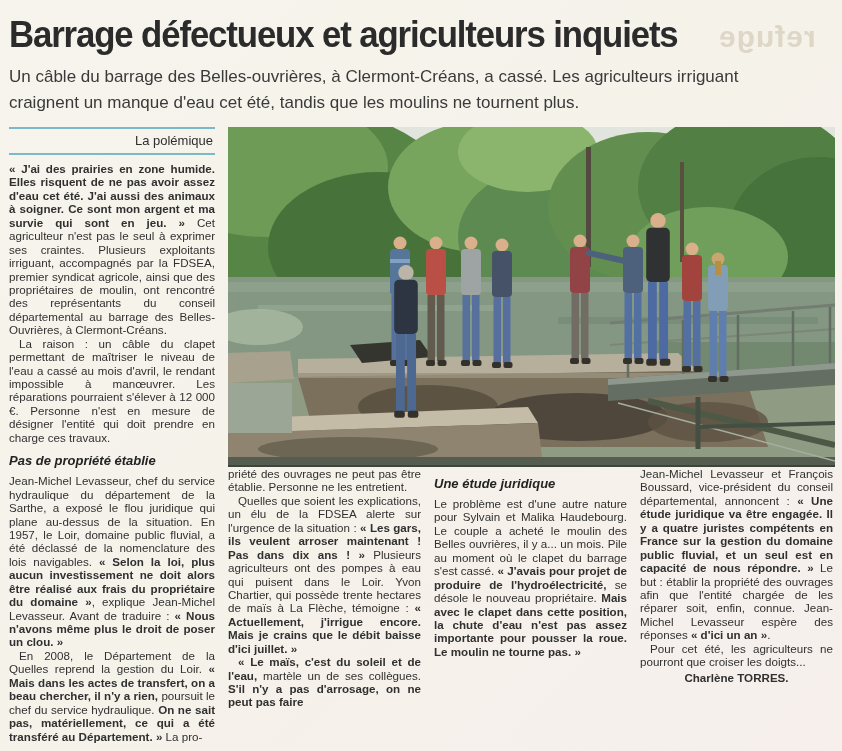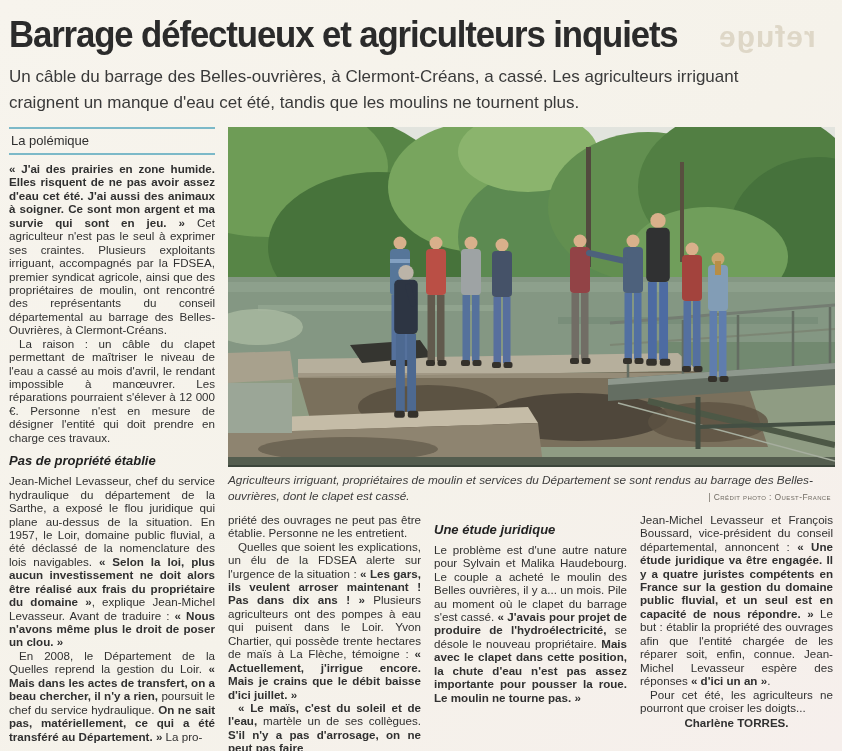--- a/index.html
+++ b/index.html
@@ -55,20 +55,21 @@
   }
   .col-left{width:206px;flex:none;}
   .right-zone{flex:1;min-width:0;}
   .kicker{
     font-size:13px;
     color:#2e2e2e;
     border-top:2px solid #7cb9c8;
     border-bottom:2px solid #7cb9c8;
     padding:4px 2px 5px 2px;
     margin-bottom:7px;
+    text-align:right;
   }
   .body-text p{
     margin:0;
     font-size:11.6px;
     line-height:1.16;
     text-align:justify;
     color:#303030;
   }
   .body-text p.ind{text-indent:10px;}
   .body-text .b{font-weight:bold;margin-top:37px;}
@@ -243,24 +244,20 @@
 
           <g transform="translate(178,292) scale(1.18)" style="--t:#232c3c; --l:#45628e; --h:#b9b2a6">
             <use href="#fig"></use>
             <line x1="2" y1="-112" x2="6" y2="-98" stroke="#232c3c" stroke-width="5" stroke-linecap="round"></line>
           </g>
 
           <rect x="0" y="0" width="607" height="338" fill="#e8e4d8" opacity="0.05"></rect>
         </svg>
       </div>
 
-      <div class="caption">
-        <span>Agriculteurs irriguant, propriétaires de moulin et services du Département se sont rendus au barrage des Belles-ouvrières, dont le clapet est cassé.</span>
-        <span class="credit">| Crédit photo : Ouest-France</span>
-      </div>
 
       <div class="lower-cols">
         <div class="col body-text">
           <div>
               <p><span>priété des ouvrages ne peut pas être établie. Personne ne les entretient.</span></p>
               <p class="ind"><span>Quelles que soient les explications, un élu de la FDSEA alerte sur l'urgence de la situation : </span><span class="b">« Les gars, ils veulent arroser maintenant ! Pas dans dix ans ! » </span><span>Plusieurs agriculteurs ont des pompes à eau qui puisent dans le Loir. Yvon Chartier, qui possède trente hectares de maïs à La Flèche, témoigne : </span><span class="b">« Actuellement, j'irrigue encore. Mais je crains que le débit baisse d'ici juillet. »</span></p>
               <p class="ind"><span class="b">« Le maïs, c'est du soleil et de l'eau, </span><span>martèle un de ses collègues. </span><span class="b">S'il n'y a pas d'arrosage, on ne peut pas faire</span></p>
             </div>
         </div>
         <div class="col body-text">

